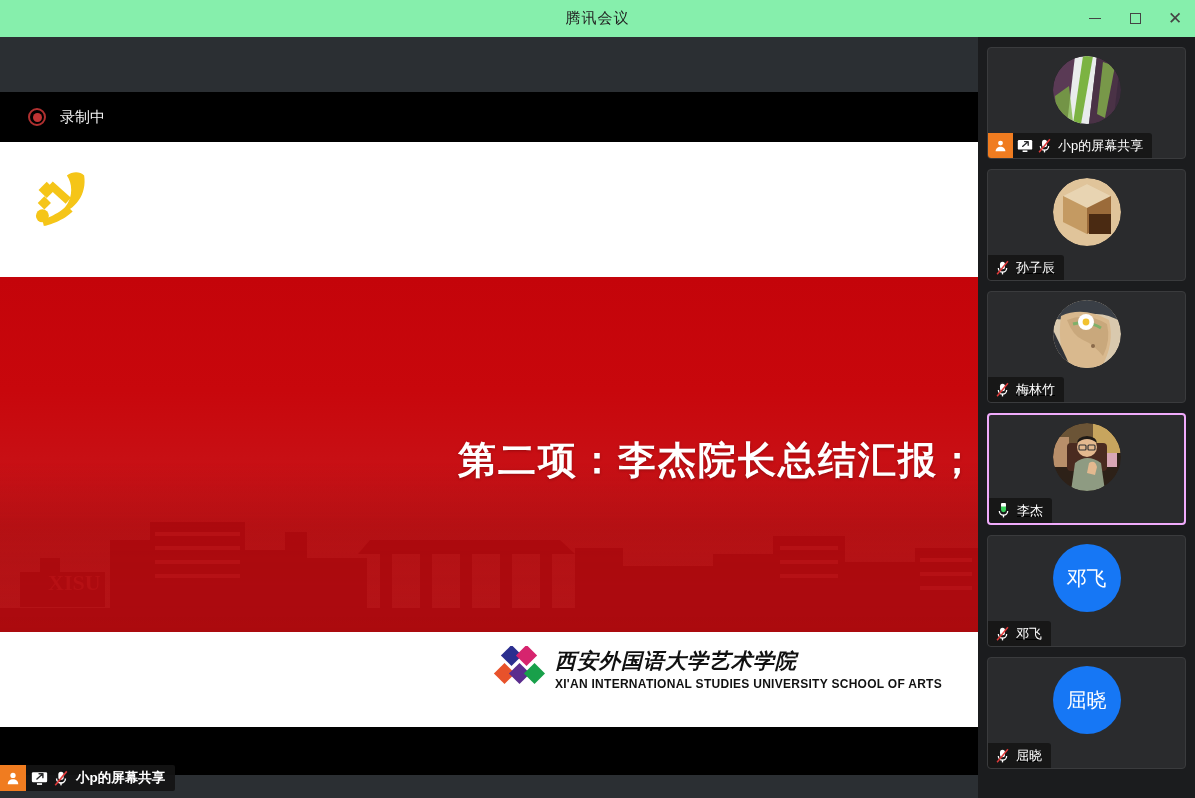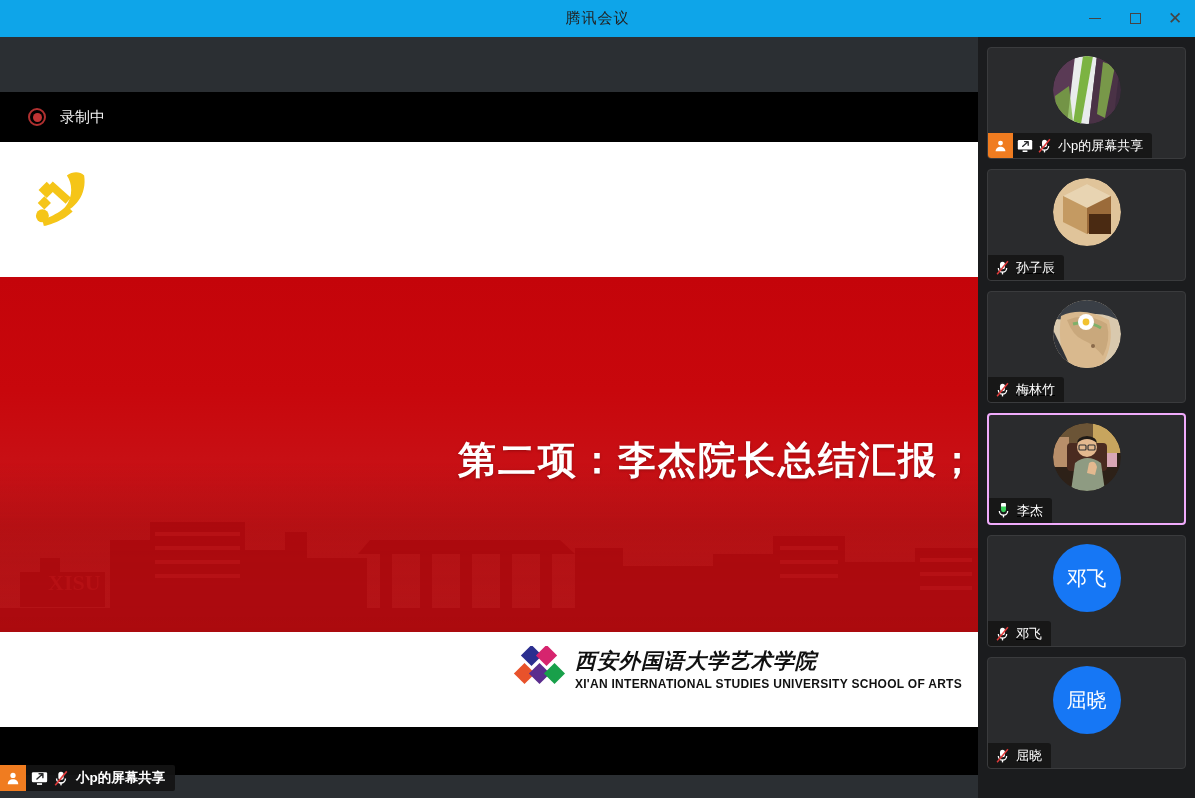--- a/index.html
+++ b/index.html
@@ -6,21 +6,21 @@
   html, body {
     width: 1195px; height: 798px;
     overflow: hidden;
     background: #ffffff;
     font-family: "Liberation Sans", "DejaVu Sans", sans-serif;
   }
 
   
   #titlebar {
     position: absolute; left: 0; top: 0; width: 1195px; height: 37px;
-    background: #0ea5e9;
+    background: #86efac;
     display: flex; align-items: center; justify-content: center;
   }
   #titlebar-title {
     font-size: 15px; color: #222; letter-spacing: 1px;
   }
   #window-controls {
     position: absolute; right: 0; top: 0; height: 37px;
     display: flex; align-items: center;
   }
   .wctl {
@@ -90,21 +90,20 @@
   #slide-title {
     position: absolute; left: 0; top: 158px; width: 978px;
     text-align: right;
     color: #ffffff; font-size: 38px; font-weight: 700;
     letter-spacing: 2px;
     text-shadow: 0 1px 3px rgba(0,0,0,.25);
   }
   #slide-footer {
     position: absolute; left: 0; top: 490px; width: 978px; height: 95px;
     background: #ffffff;
-    margin-left: 20px;
   }
   #school-logo {
     position: absolute; right: 36px; top: 14px;
     display: flex; align-items: center; gap: 10px;
   }
   #logo-mark { width: 52px; height: 46px; }
   #logo-text { display: flex; flex-direction: column; }
   #logo-cn {
     font-family: "Liberation Serif", "DejaVu Serif", serif;
     font-size: 21px; font-weight: 700; color: #111;

